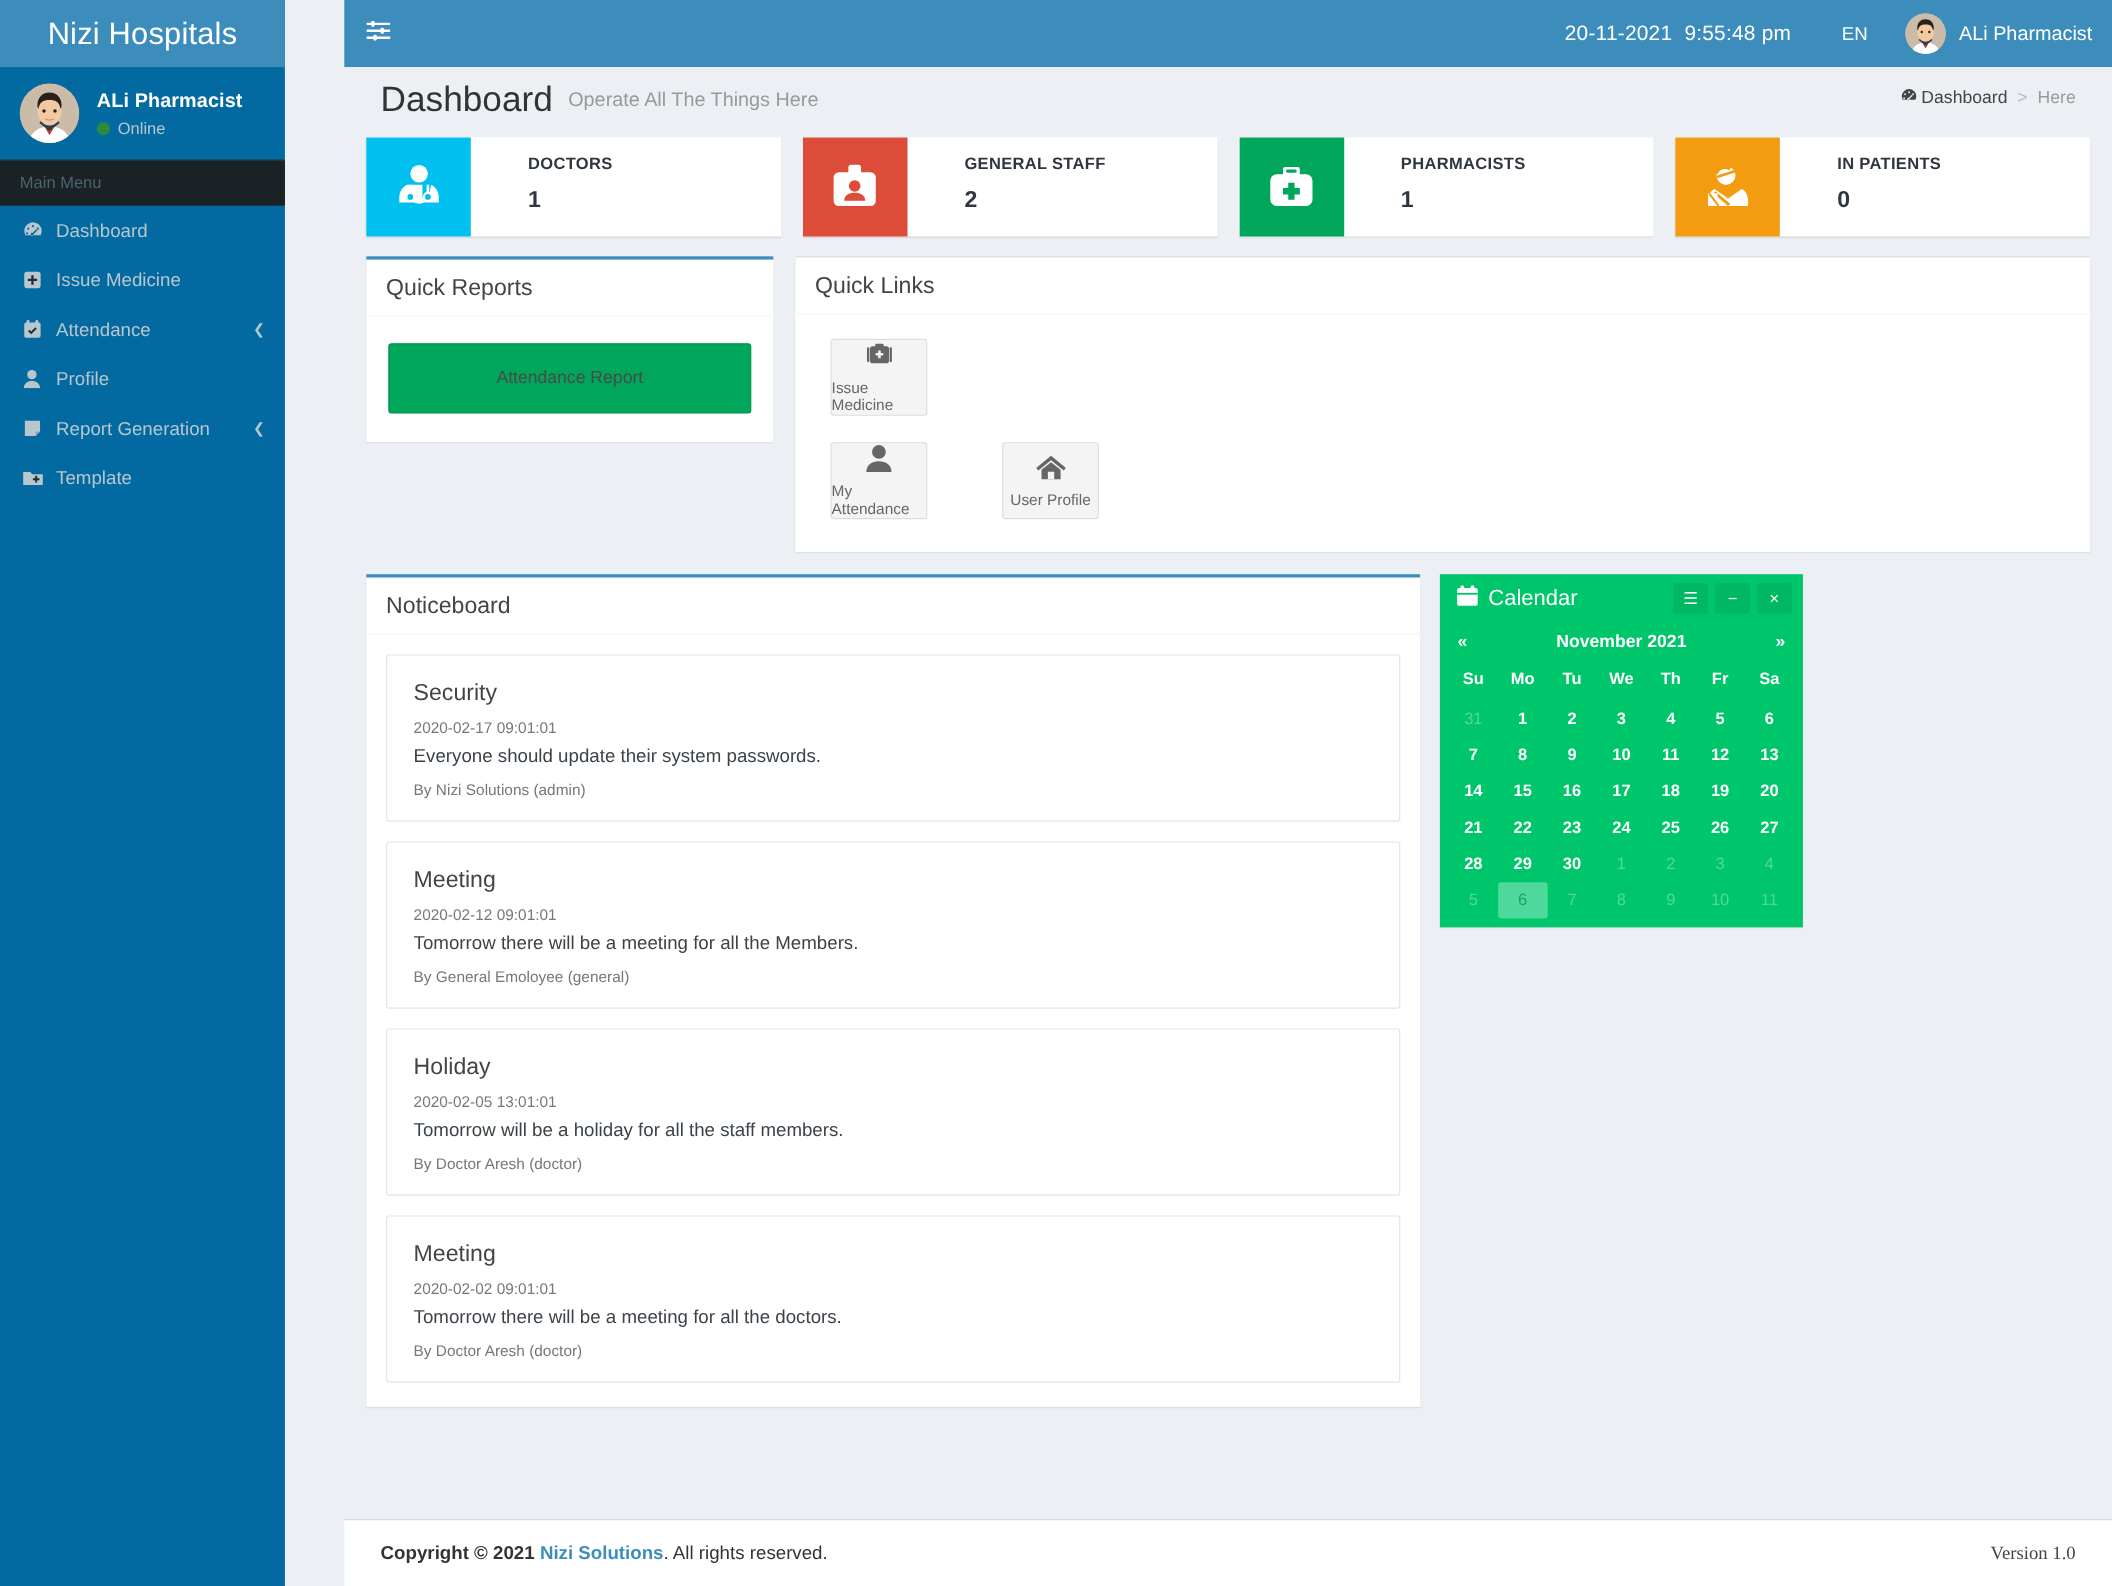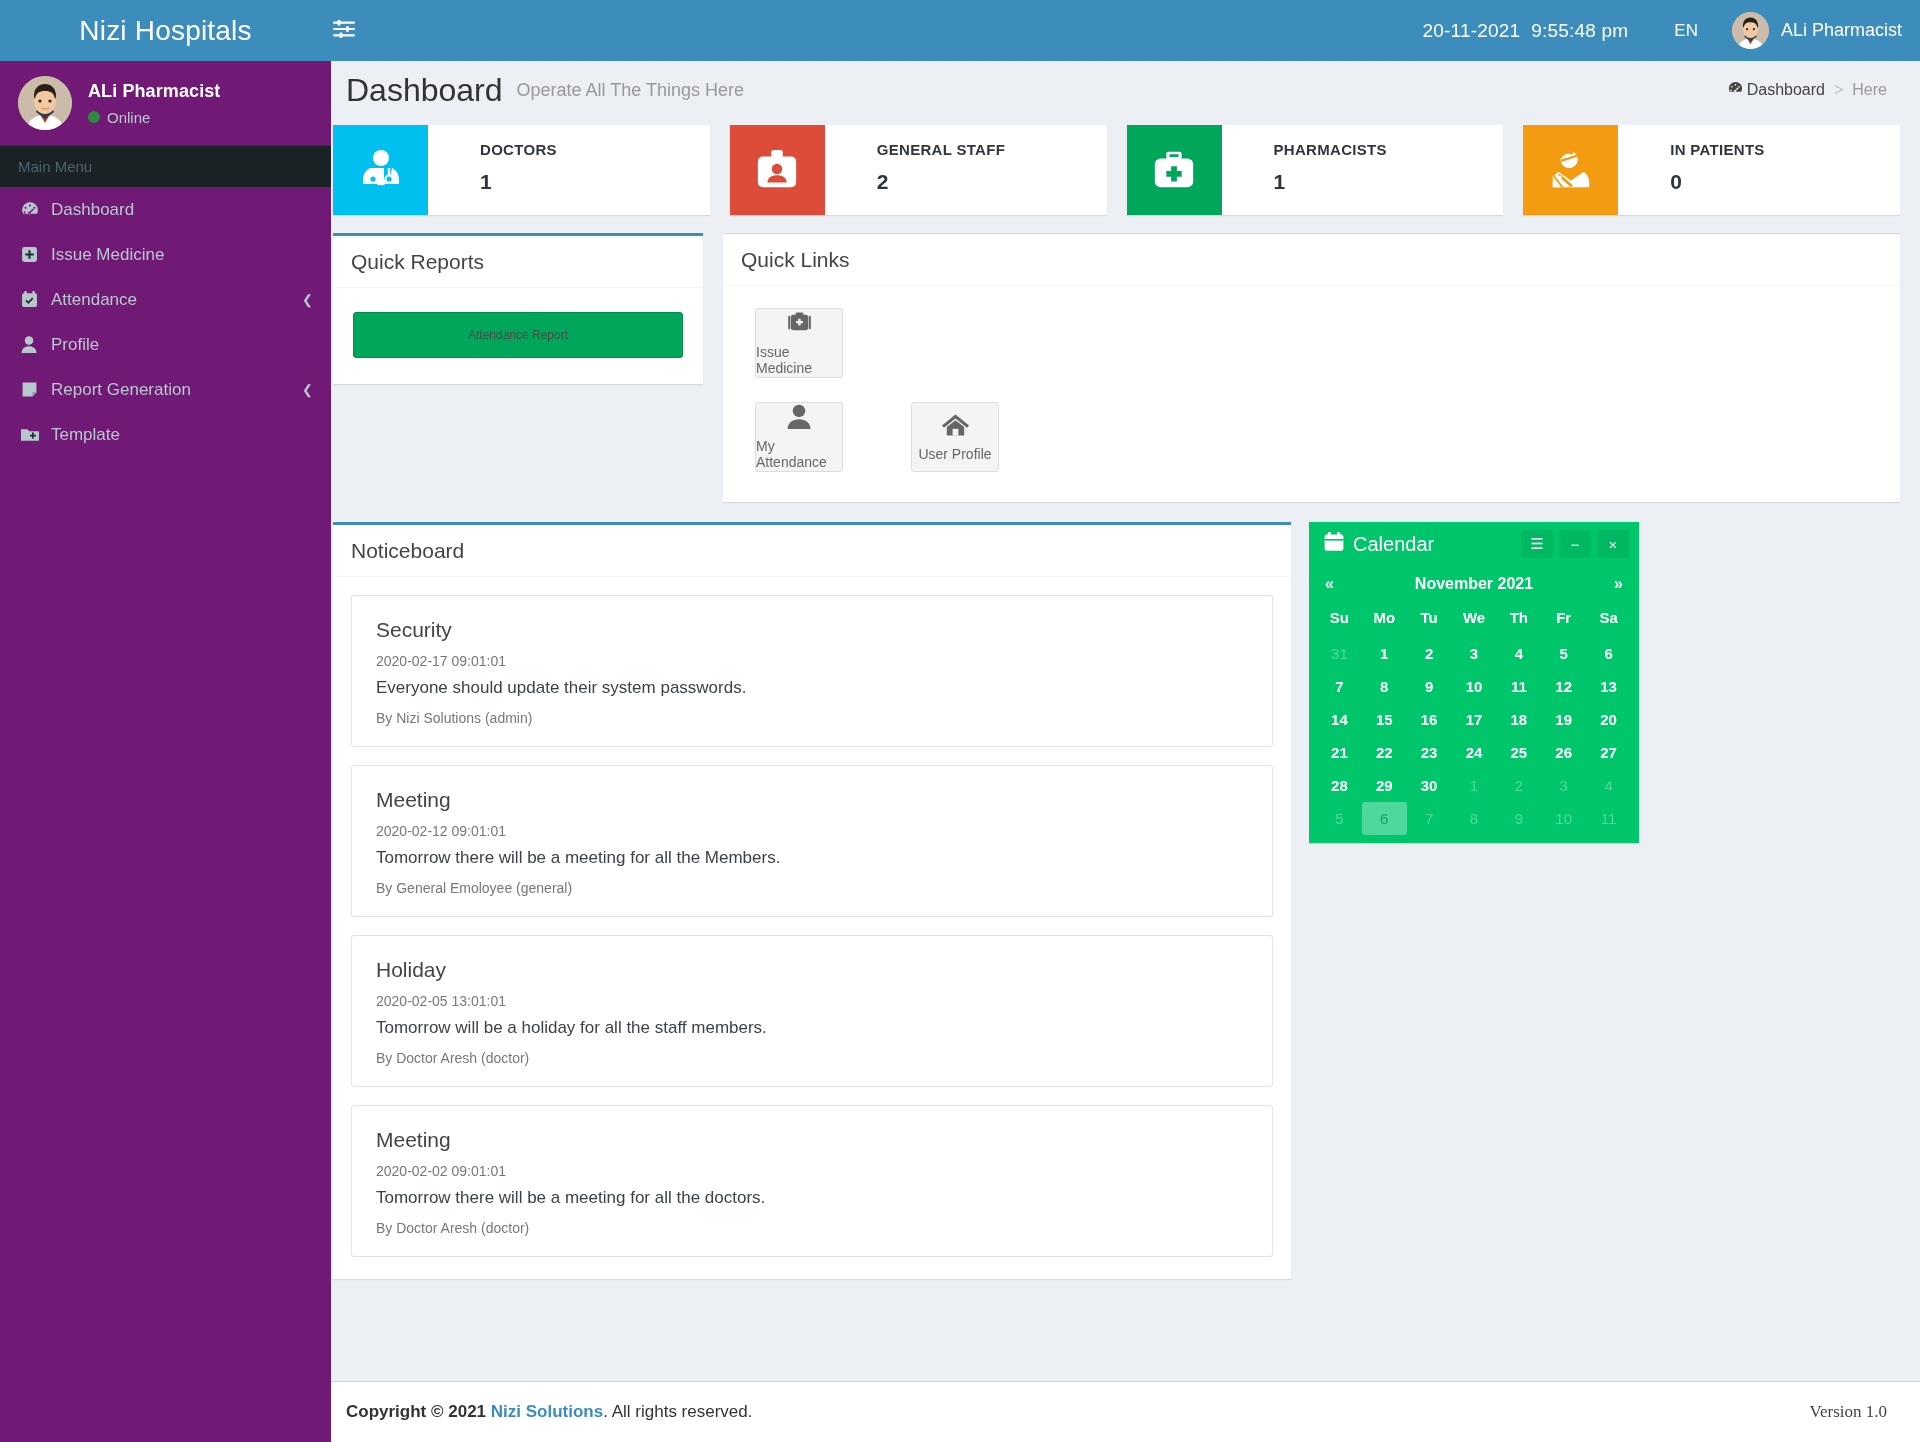--- a/index.html
+++ b/index.html
@@ -7,22 +7,22 @@
     width: 1920px; height: 1442px;
     font-family: "Liberation Sans", sans-serif;
     background: #ecf0f5;
     overflow: hidden;
   }
   body { position: relative; }
 
   
   #sidebar {
     position: absolute; left: 0; top: 0;
-    width: 331px; height: 1442px;
-    background: #701a75;
+    width: 259px; height: 1442px;
+    background: #0369a1;
     z-index: 5;
   }
   #brand {
     height: 61px;
     background: #3c8dbc;
     color: #fff;
     display: flex; align-items: center; justify-content: center;
     font-size: 28px; font-weight: 400;
     letter-spacing: .2px;
   }
@@ -155,23 +155,23 @@
     height: 52px; display: flex; align-items: center;
     padding: 0 18px;
     border-bottom: 1px solid #f4f4f4;
   }
   .box-title { font-size: 21px; color: #444; font-weight: 400; }
 
   #row2 { display: flex; gap: 20px; padding: 0 20px; margin-top: 18px; align-items: flex-start; }
   #quick-reports { width: 370px; flex: 0 0 370px; }
   #quick-reports .box-body { padding: 24px 20px 26px 20px; }
   .btn-attendance {
-    display: block; width: 100%; height: 46px;
+    display: block; width: 100%; height: 64px;
     background: #00a65a; border: 1px solid #008d4c;
-    color: #4a4a4a; font-size: 12px;
+    color: #4a4a4a; font-size: 16px;
     border-radius: 3px; cursor: pointer;
     font-family: "Liberation Sans", sans-serif;
   }
   #quick-links { flex: 1 1 auto; }
   #quick-links .box-body { padding: 22px 32px 30px 32px; }
   .ql-row { display: flex; gap: 68px; }
   .ql-row + .ql-row { margin-top: 24px; }
   .ql-btn {
     width: 88px; height: 70px;
     background: #f4f4f4; border: 1px solid #ddd; border-radius: 3px;

